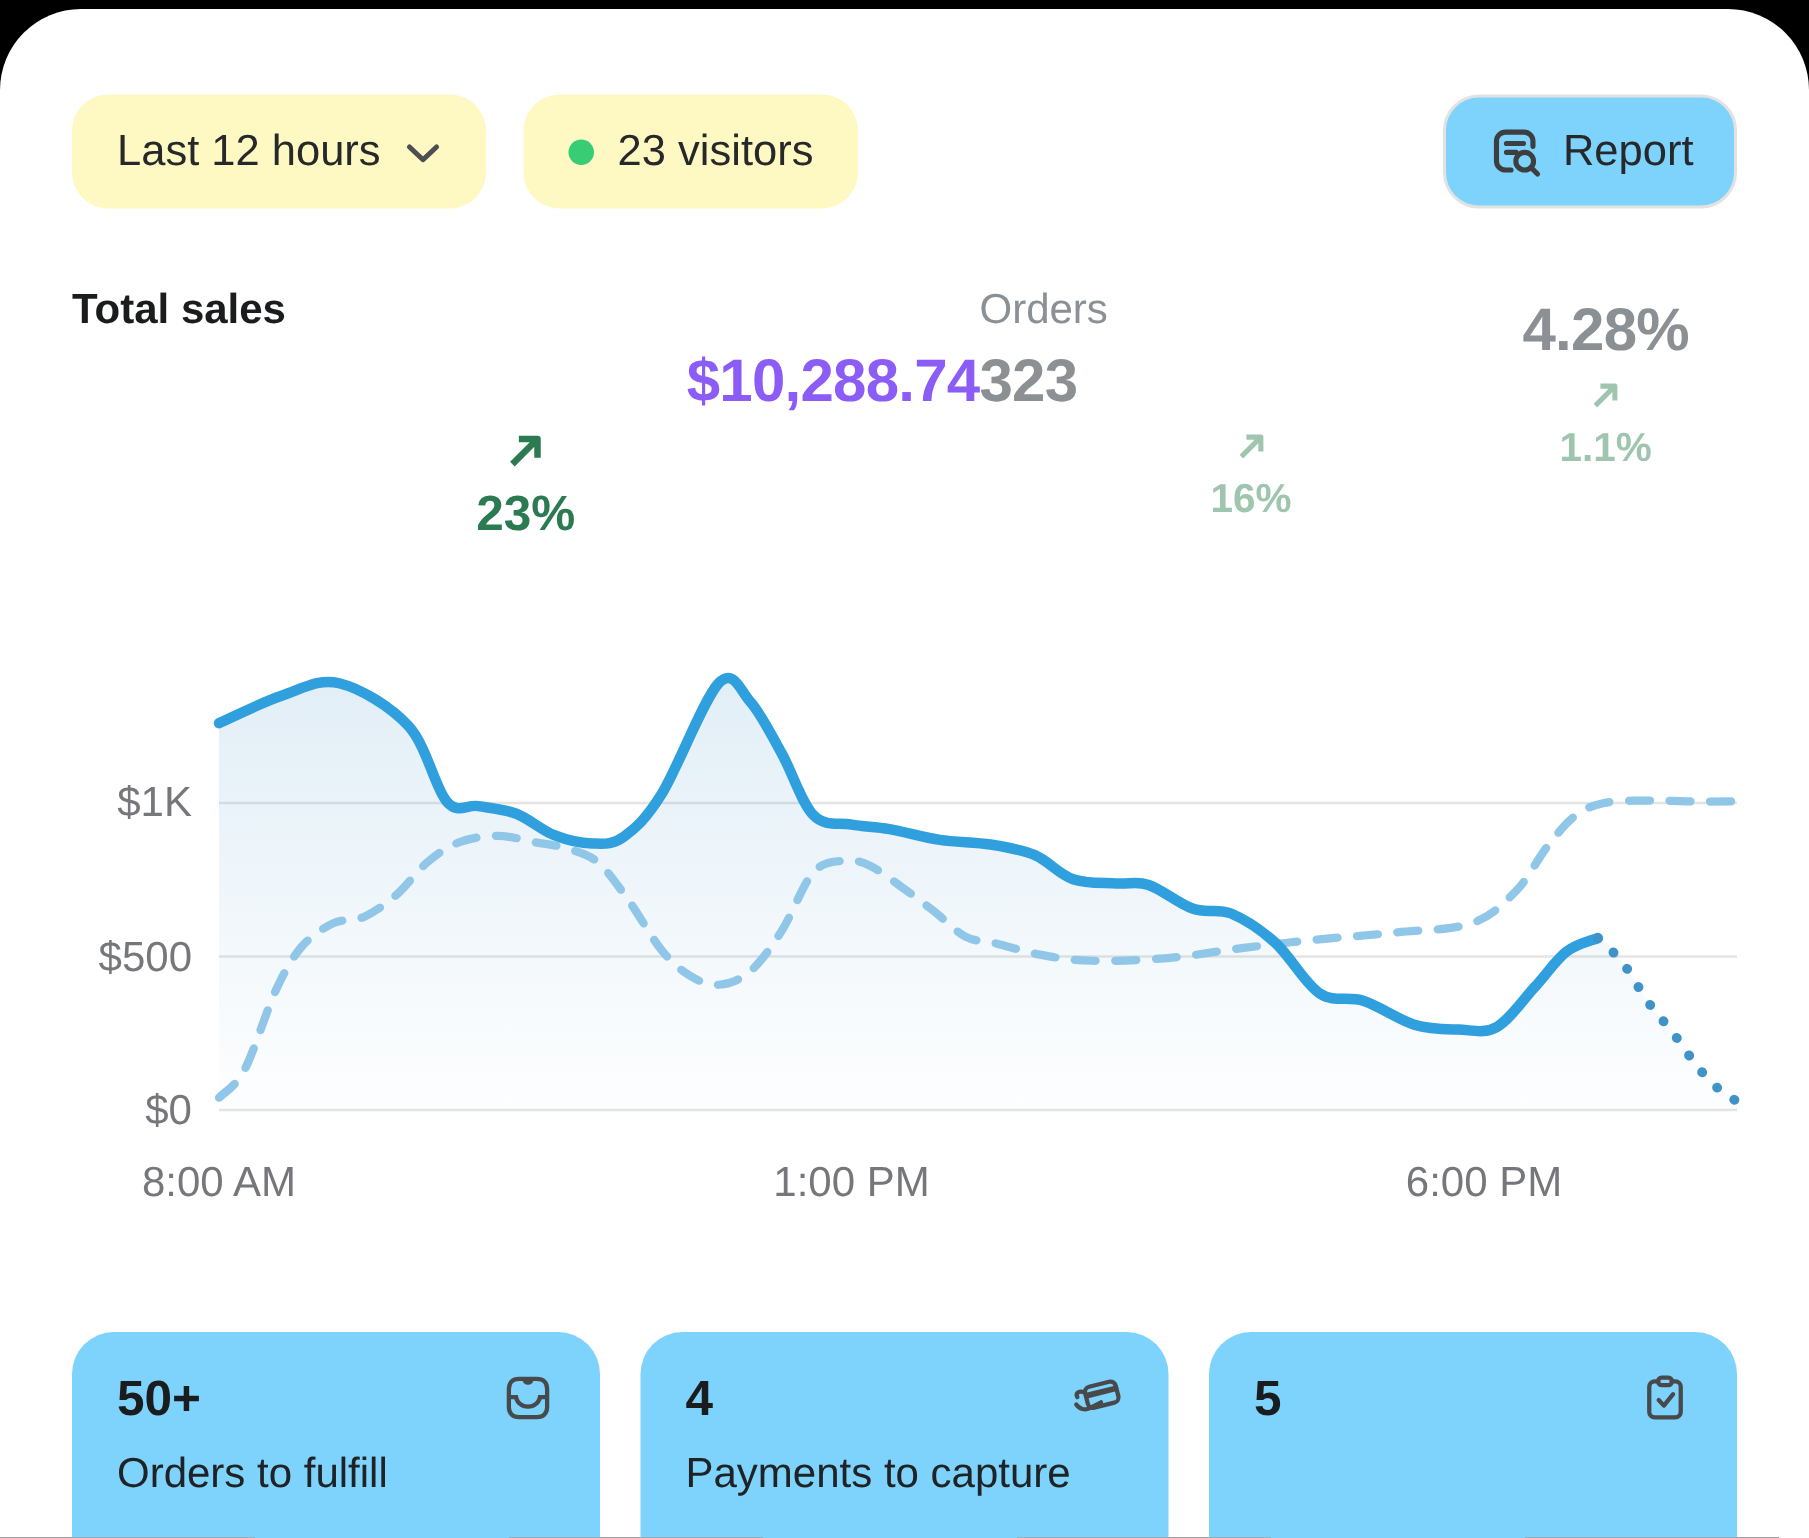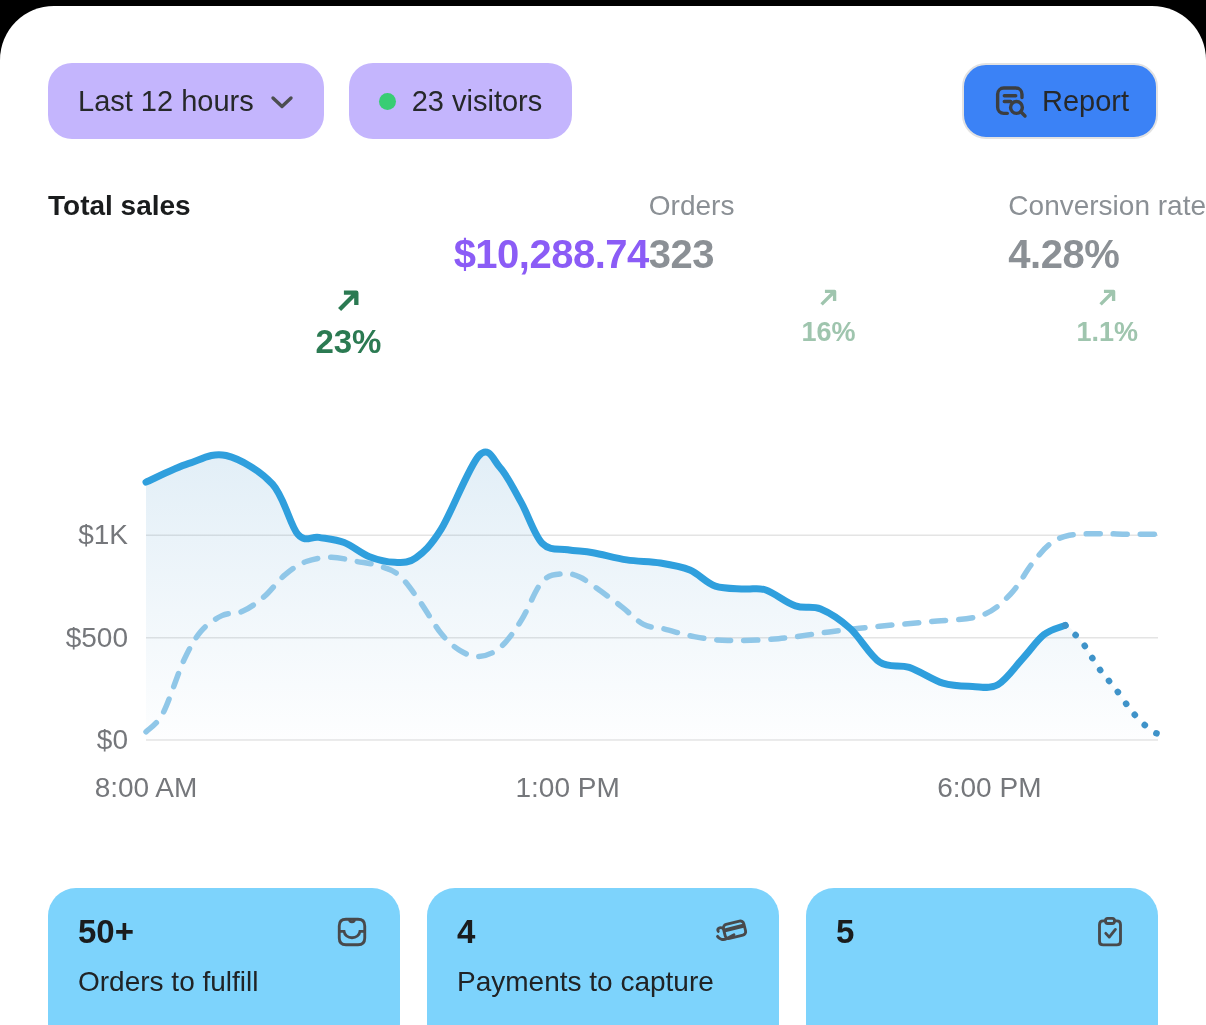--- a/index.html
+++ b/index.html
@@ -7,29 +7,29 @@
     width:1206px;height:1025px;background:#000;overflow:hidden;
     font-family:"Liberation Sans",sans-serif;color:#1a1c1d;position:relative;
   }
   .sheet{
     position:absolute;top:6px;left:0;width:1206px;height:1019px;
     background:#fff;border-radius:54px 54px 0 0;overflow:hidden;
   }
   
   .topbar{display:flex;align-items:center;padding:57px 48px 0 48px;}
   .pill{
-    height:76px;background:#c4b5fd;border:none;border-radius:24px;
+    height:76px;background:#fef9c3;border:none;border-radius:24px;
     display:flex;align-items:center;gap:16px;padding:0 30px;
     font-family:inherit;font-size:29px;color:#26282a;cursor:pointer;
   }
   .pill + .pill{margin-left:25px;}
   .live-dot{width:17px;height:17px;border-radius:50%;background:#38cd74;}
   .chev{margin-top:3px;}
   .report-btn{
-    margin-left:auto;height:76px;background:#3b82f6;border:2px solid #e2e2e2;
+    margin-left:auto;height:76px;background:#7dd3fc;border:2px solid #e2e2e2;
     border-radius:24px;display:flex;align-items:center;gap:13px;padding:0 27px;
     font-family:inherit;font-size:29px;color:#26282a;cursor:pointer;
   }
   
   .metrics{display:flex;padding:50px 0 0 48px;align-items:flex-start;}
   .m-col1{width:605px;}
   .m-col2{width:362px;}
   .m-col3{flex:none;white-space:nowrap;}
   .m-label{font-size:28px;line-height:34px;}
   .m-label.primary{font-weight:700;color:#1a1c1d;}
@@ -101,21 +101,20 @@
       <div class="m-label secondary">Orders</div>
       <div class="m-value secondary">323</div>
       <div class="m-delta secondary">
         <svg class="icon" width="21" height="21" viewBox="0 0 20 20">
           <path d="M3.4 16.6 L15.2 4.8 M6.6 4.2 h9.2 v9.2" fill="none" stroke="#9fc5ae" stroke-width="3.2" stroke-linejoin="round"></path>
         </svg>
         <span>16%</span>
       </div>
     </div>
     <div class="m-col3">
-      <div class="m-label secondary">Conversion rate</div>
       <div class="m-value secondary">4.28%</div>
       <div class="m-delta secondary">
         <svg class="icon" width="21" height="21" viewBox="0 0 20 20">
           <path d="M3.4 16.6 L15.2 4.8 M6.6 4.2 h9.2 v9.2" fill="none" stroke="#9fc5ae" stroke-width="3.2" stroke-linejoin="round"></path>
         </svg>
         <span>1.1%</span>
       </div>
     </div>
   </div>
 

